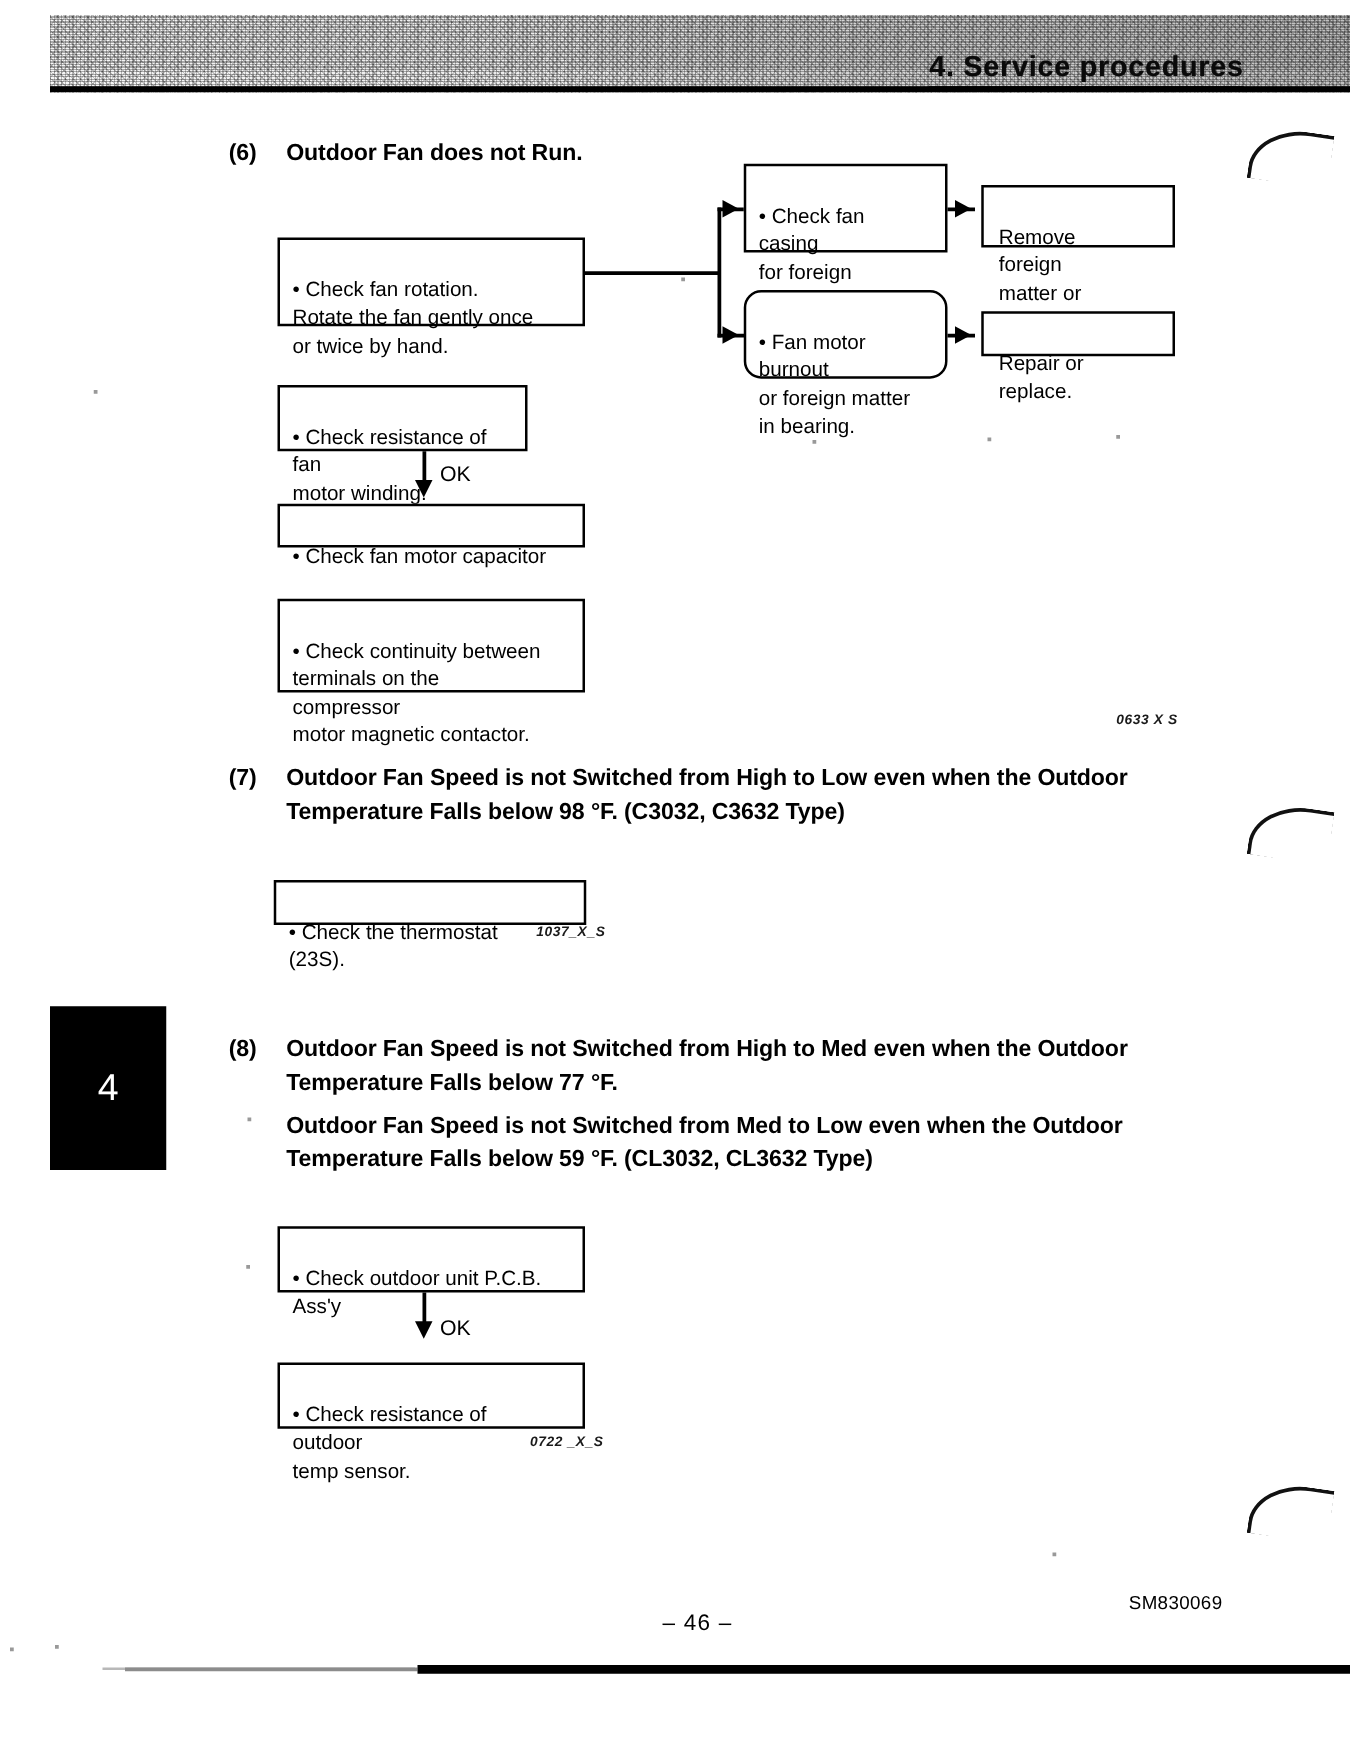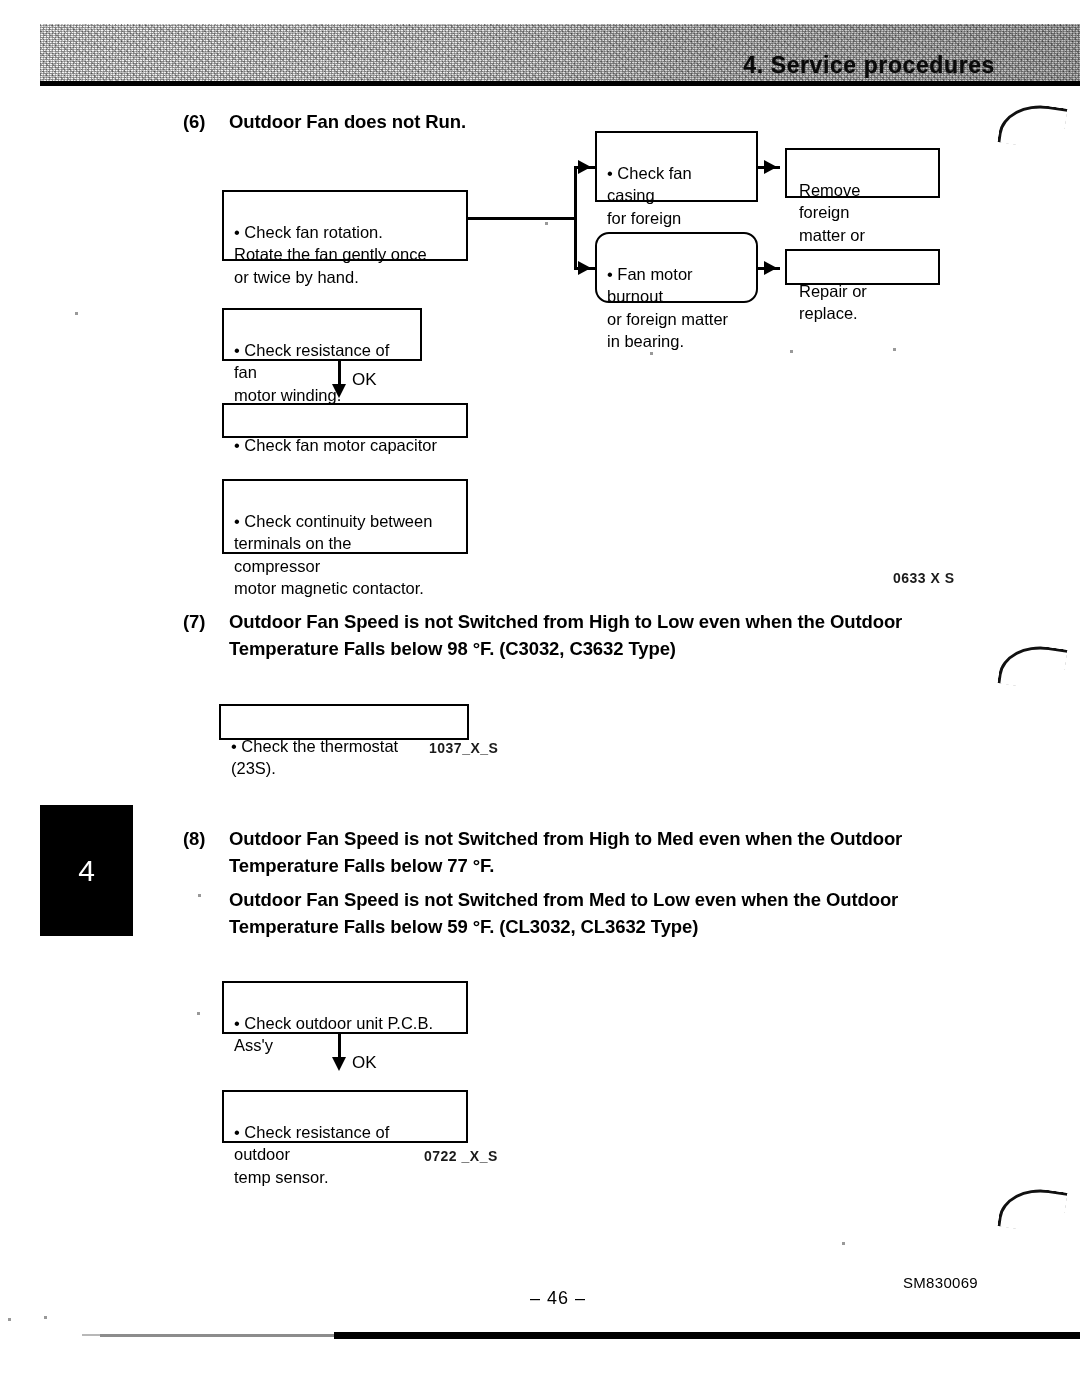--- a/index.html
+++ b/index.html
@@ -20,21 +20,21 @@
   #page {
     position: absolute;
     inset: 0;
     background: #fff;
   }
 
   
   .header-banner {
     position: absolute;
     left: 40px;
-    top: 24px;
+    top: 12px;
     width: 1040px;
     height: 62px;
     background-color: #dcdcdc;
     background-image:
       repeating-linear-gradient(0deg, rgba(0,0,0,.30) 0 1px, rgba(255,255,255,0) 1px 2px),
       repeating-linear-gradient(90deg, rgba(0,0,0,.26) 0 1px, rgba(255,255,255,0) 1px 3px),
       repeating-linear-gradient(43deg, rgba(0,0,0,.22) 0 1px, rgba(255,255,255,0) 1px 4px),
       repeating-linear-gradient(127deg, rgba(0,0,0,.18) 0 1px, rgba(255,255,255,0) 1px 5px),
       linear-gradient(90deg, rgba(255,255,255,.72) 0%, rgba(255,255,255,.45) 38%, rgba(160,160,160,.15) 62%, rgba(120,120,120,.28) 100%);
     overflow: hidden;
@@ -153,22 +153,23 @@
     border-right: 7.5px solid transparent;
   }
   .ok-label {
     position: absolute;
     font-size: 17px;
   }
 
   
   .figcode {
     position: absolute;
-    font-size: 14px;
+    font-size: 11px;
     font-weight: bold;
+    font-style: italic;
     letter-spacing: .5px;
     color: #1a1a1a;
   }
 
   
   .page-num {
     position: absolute;
     font-size: 18px;
     letter-spacing: 1px;
   }

